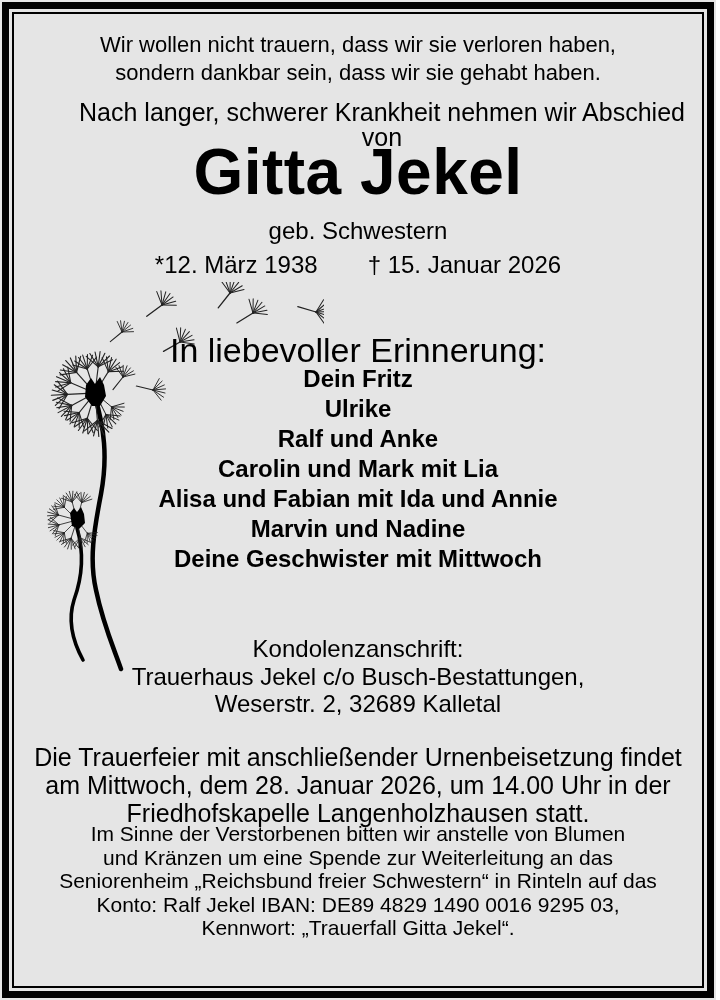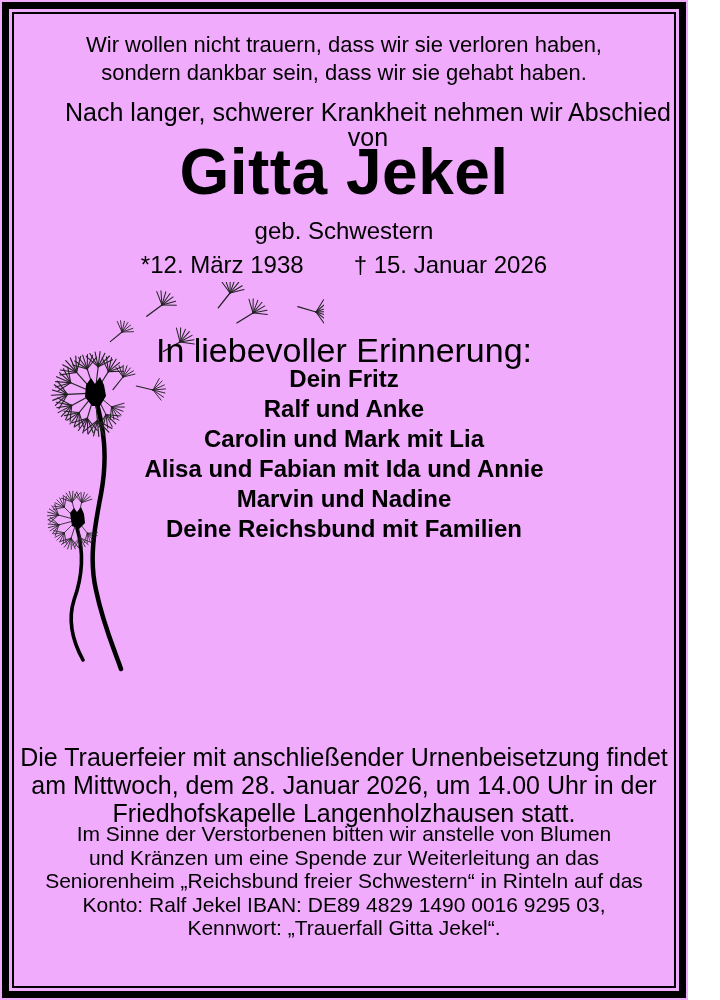--- a/index.html
+++ b/index.html
@@ -3,21 +3,21 @@
 <meta charset="utf-8">
 <style>
   html, body {
     margin: 0; padding: 0;
     width: 720px; height: 1000px;
     background: #ffffff;
     overflow: hidden;
     font-family: "Liberation Sans", "DejaVu Sans", sans-serif;
     color: #000;
   }
-  .page { position: relative; width: 688px; height: 1000px; background: #f0abfc; }
+  .page { position: relative; width: 688px; height: 1000px; background: #e5e5e5; padding-left: 28px; }
   .frame-outer {
     position: absolute; left: 2px; top: 2px; right: 2px; bottom: 2px;
     border: 7px solid #000;
   }
   .frame-inner {
     position: absolute; left: 3px; top: 3px; right: 3px; bottom: 3px;
     border: 2px solid #000;
   }
   .content { position: absolute; left: 0; top: 0; right: 0; bottom: 0; }
 
@@ -121,27 +121,33 @@
 
         <div class="block dates">
           <span>*12. März 1938</span>
           <span>† 15. Januar 2026</span>
         </div>
 
         <div class="block memory">In liebevoller Erinnerung:</div>
 
         <div class="block mourners">
           <div>Dein Fritz</div>
+          <div>Ulrike</div>
           <div>Ralf und Anke</div>
           <div>Carolin und Mark mit Lia</div>
           <div>Alisa und Fabian mit Ida und Annie</div>
           <div>Marvin und Nadine</div>
-          <div>Deine Reichsbund mit Familien</div>
+          <div>Deine Geschwister mit Mittwoch</div>
         </div>
 
+        <div class="block condolence">
+          <div>Kondolenzanschrift:</div>
+          <div>Trauerhaus Jekel c/o Busch-Bestattungen,</div>
+          <div>Weserstr. 2, 32689 Kalletal</div>
+        </div>
 
         <div class="block funeral">
           <div>Die Trauerfeier mit anschließender Urnenbeisetzung findet</div>
           <div>am Mittwoch, dem 28. Januar 2026, um 14.00 Uhr in der</div>
           <div>Friedhofskapelle Langenholzhausen statt.</div>
         </div>
 
         <div class="block donation">
           <div>Im Sinne der Verstorbenen bitten wir anstelle von Blumen</div>
           <div>und Kränzen um eine Spende zur Weiterleitung an das</div>

